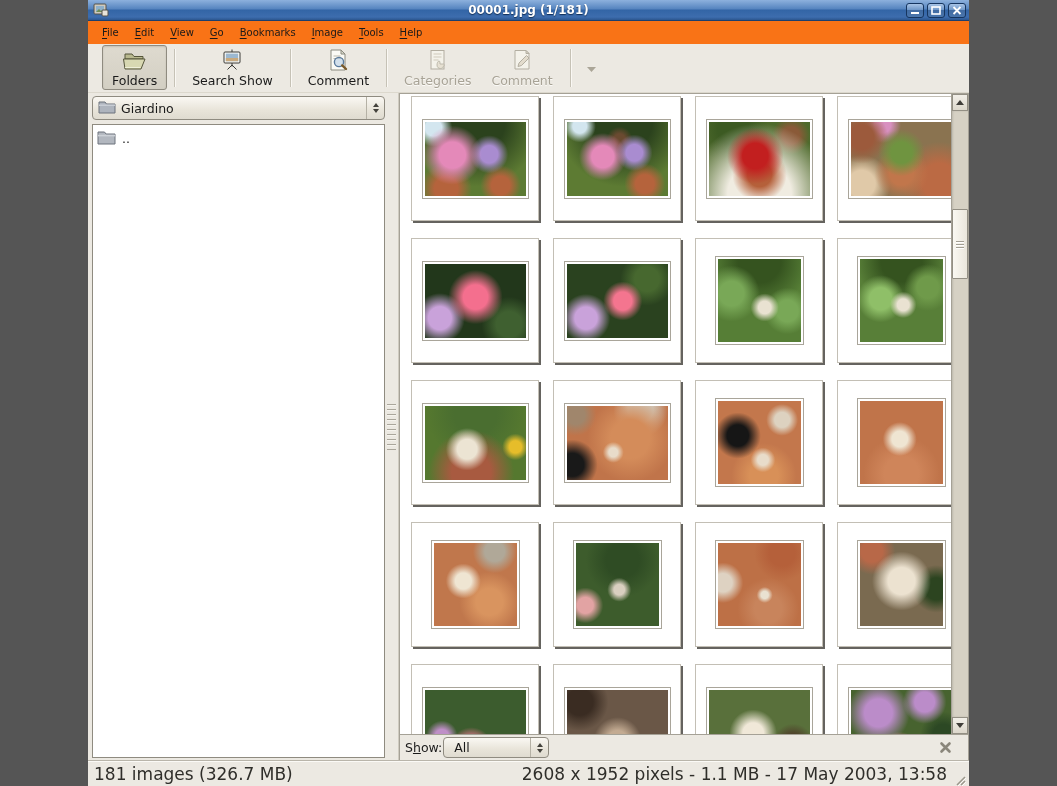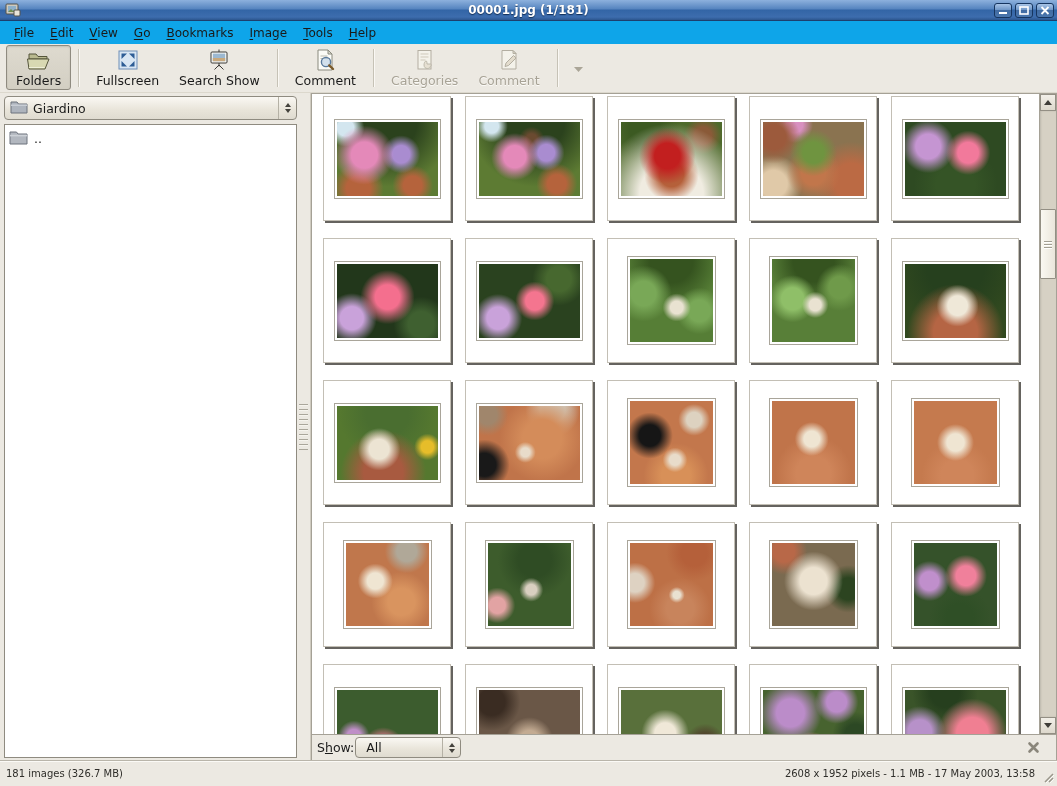--- a/index.html
+++ b/index.html
@@ -1,18 +1,18 @@
 <!DOCTYPE html>
 <html><head>
 <meta charset="utf-8">
 <style>
   html,body{margin:0;padding:0;background:#555;}
   *{box-sizing:border-box;}
   .window{
-    width:1057px;height:786px;position:relative;margin:0 auto;
+    width:881px;height:786px;position:relative;margin:0 auto;
     font-family:"DejaVu Sans","Liberation Sans",sans-serif;
     background:#ece9e2;color:#1a1a1a;display:flex;flex-direction:column;
     border-left:1px solid #2c5astrip;
   }
   
   .titlebar{
     height:21px;flex:0 0 21px;display:flex;align-items:center;
     background:linear-gradient(#8db1dd 0%,#5584bf 45%,#3365a6 50%,#3d6dae 85%,#2c568f 100%);
     border-bottom:1px solid #1d3f6e;padding:0 3px;position:relative;
   }
@@ -26,28 +26,28 @@
   .win-btn{
     width:18px;height:15px;border:1px solid #16355f;border-radius:3px;
     background:linear-gradient(#a8c4e6 0%,#6f97c8 45%,#416ba2 50%,#54800c000 100%);
     background:linear-gradient(#a8c4e6 0%,#6f97c8 45%,#416ba2 50%,#4a76ad 100%);
     display:flex;align-items:center;justify-content:center;color:#fff;
   }
   .win-btn svg{display:block;}
   
   .menubar{
     height:23px;flex:0 0 23px;display:flex;align-items:center;
-    background:#0ea5e9;padding-left:6px;font-size:12px;
+    background:#f97316;padding-left:6px;font-size:10px;
   }
   .menu-item{padding:3px 8px;cursor:default;}
   .menu-item u{text-underline-offset:2px;}
   
   .toolbar{
     height:49px;flex:0 0 49px;display:flex;align-items:center;
-    background:#ece9e2;padding:2px 4px 3px 6px;
+    background:#ece9e2;padding:2px 4px 3px 14px;
     border-bottom:1px solid #dcd8cd;
   }
   .tb-btn{
     display:flex;flex-direction:column;align-items:center;justify-content:center;
     padding:2px 9px 1px;border:1px solid transparent;border-radius:3px;
     font-size:12.5px;color:#1a1a1a;min-height:42px;gap:1px;
   }
   .tb-btn.active{
     background:linear-gradient(#dedacf,#d3cfc3);
     border:1px solid #8f8b80;
@@ -119,21 +119,21 @@
     flex:0 0 26px;display:flex;align-items:center;background:#ece9e2;
     border:1px solid #a5a196;border-bottom:none;padding:0 6px 0 5px;font-size:12.5px;gap:1px;
   }
   .filter-combo{width:106px;height:21px;}
   .filter-spacer{flex:1 1 auto;}
   .filter-close{display:flex;align-items:center;padding:2px;margin-right:8px;}
   
   .statusbar{
     flex:0 0 26px;display:flex;align-items:center;background:#ece9e2;
     border-top:1px solid #b9b5aa;box-shadow:inset 0 1px 0 #fbfaf6;
-    font-size:10px;color:#2f2e2a;padding:0 0 0 6px;position:relative;
+    font-size:17px;color:#2f2e2a;padding:0 0 0 6px;position:relative;
   }
   .status-left{flex:1 1 auto;}
   .status-right{padding-right:22px;}
   .resize-grip{position:absolute;right:2px;bottom:2px;width:13px;height:13px;}
 </style>
 </head>
 <body>
 
 <div class="window">
 
@@ -185,32 +185,20 @@
             <path d="M1.5 9h21.5L19 19H3z" fill="#d8d8b2" stroke="#55553a"></path>
             <path d="M3 17.5h15.5" stroke="#efefd8" fill="none"></path>
           </svg>
         </span>
         <span>Folders</span>
       </div>
       <span class="tb-sep"></span>
       <div class="tb-btn">
         <span class="tb-icon">
           <svg width="24" height="24" viewBox="0 0 24 24">
-            <rect x="3" y="3" width="18" height="18" fill="#d9e6f3" stroke="#6f8fb8"></rect>
-            <path d="M5.5 5.5h5.5L5.5 11z" fill="#2d5c95"></path>
-            <path d="M18.5 5.5v5.5L13 5.5z" fill="#2d5c95"></path>
-            <path d="M5.5 18.5v-5.5L11 18.5z" fill="#2d5c95"></path>
-            <path d="M18.5 18.5h-5.5L18.5 13z" fill="#2d5c95"></path>
-          </svg>
-        </span>
-        <span>Fullscreen</span>
-      </div>
-      <div class="tb-btn">
-        <span class="tb-icon">
-          <svg width="24" height="24" viewBox="0 0 24 24">
             <line x1="12" y1="1.5" x2="12" y2="4" stroke="#3a3a36"></line>
             <rect x="4" y="4" width="16" height="11" rx="1" fill="#fbfbf8" stroke="#3a3a36"></rect>
             <rect x="5.8" y="5.6" width="12.4" height="7.6" fill="#9cb8d0"></rect>
             <rect x="5.8" y="10" width="12.4" height="3.2" fill="#c9a97c"></rect>
             <line x1="12" y1="15" x2="12" y2="18.5" stroke="#3a3a36"></line>
             <path d="M7.5 21.5L12 17l4.5 4.5" fill="none" stroke="#3a3a36"></path>
           </svg>
         </span>
         <span>Search Show</span>
       </div>

